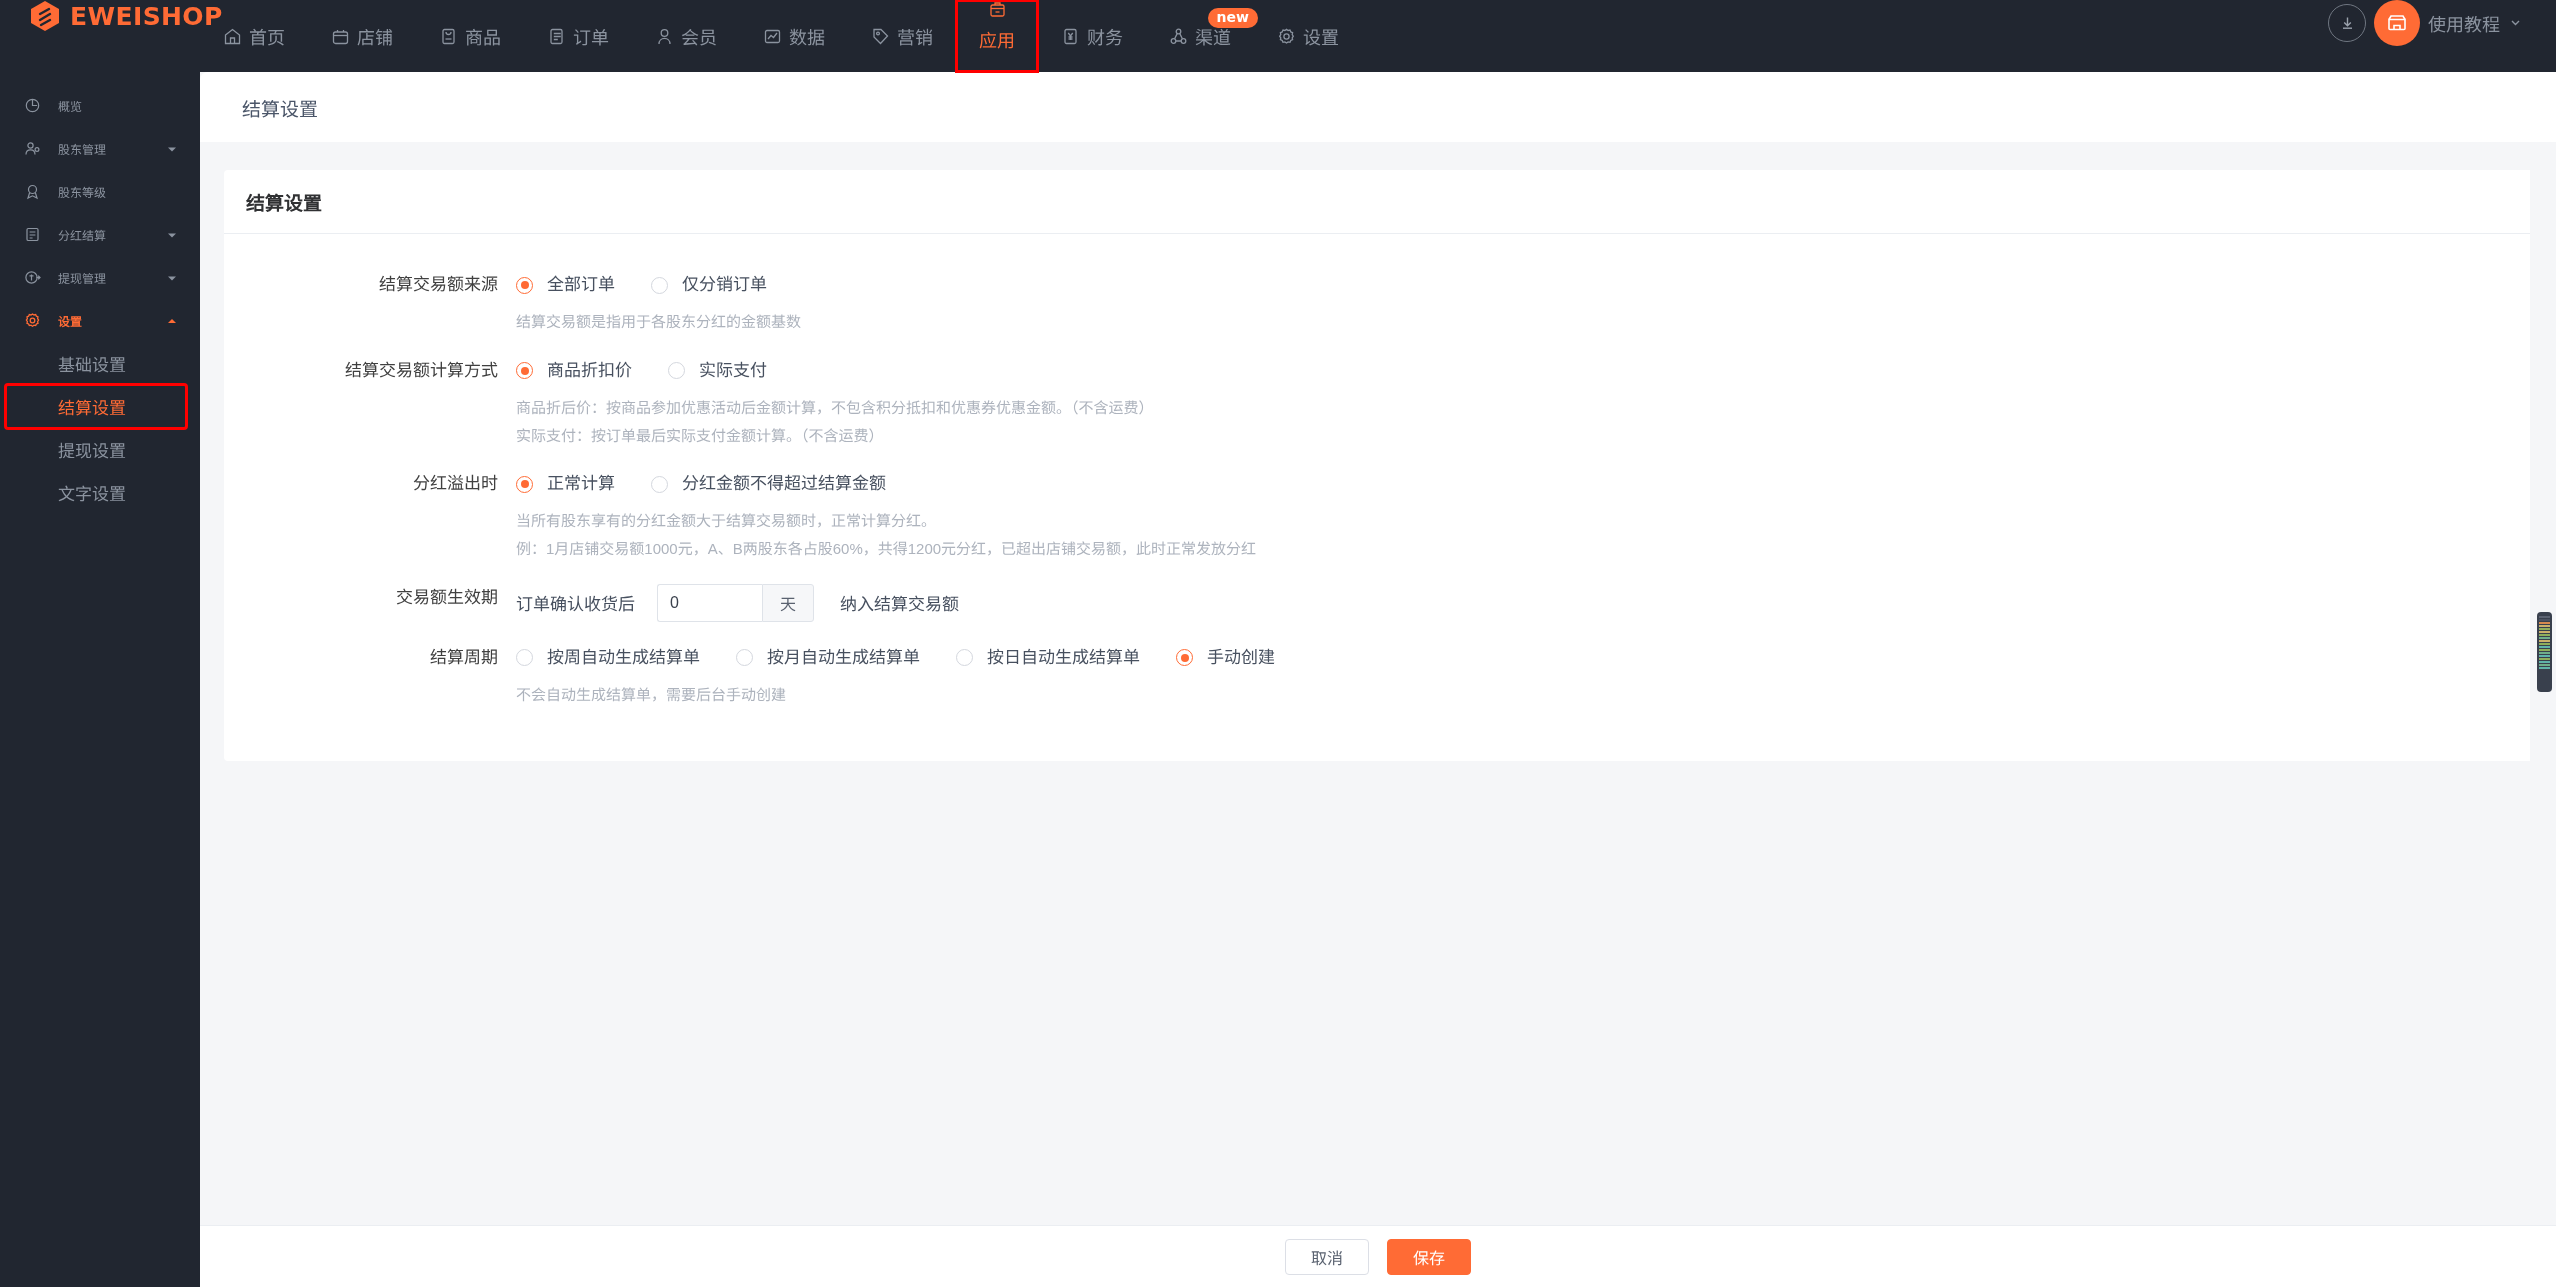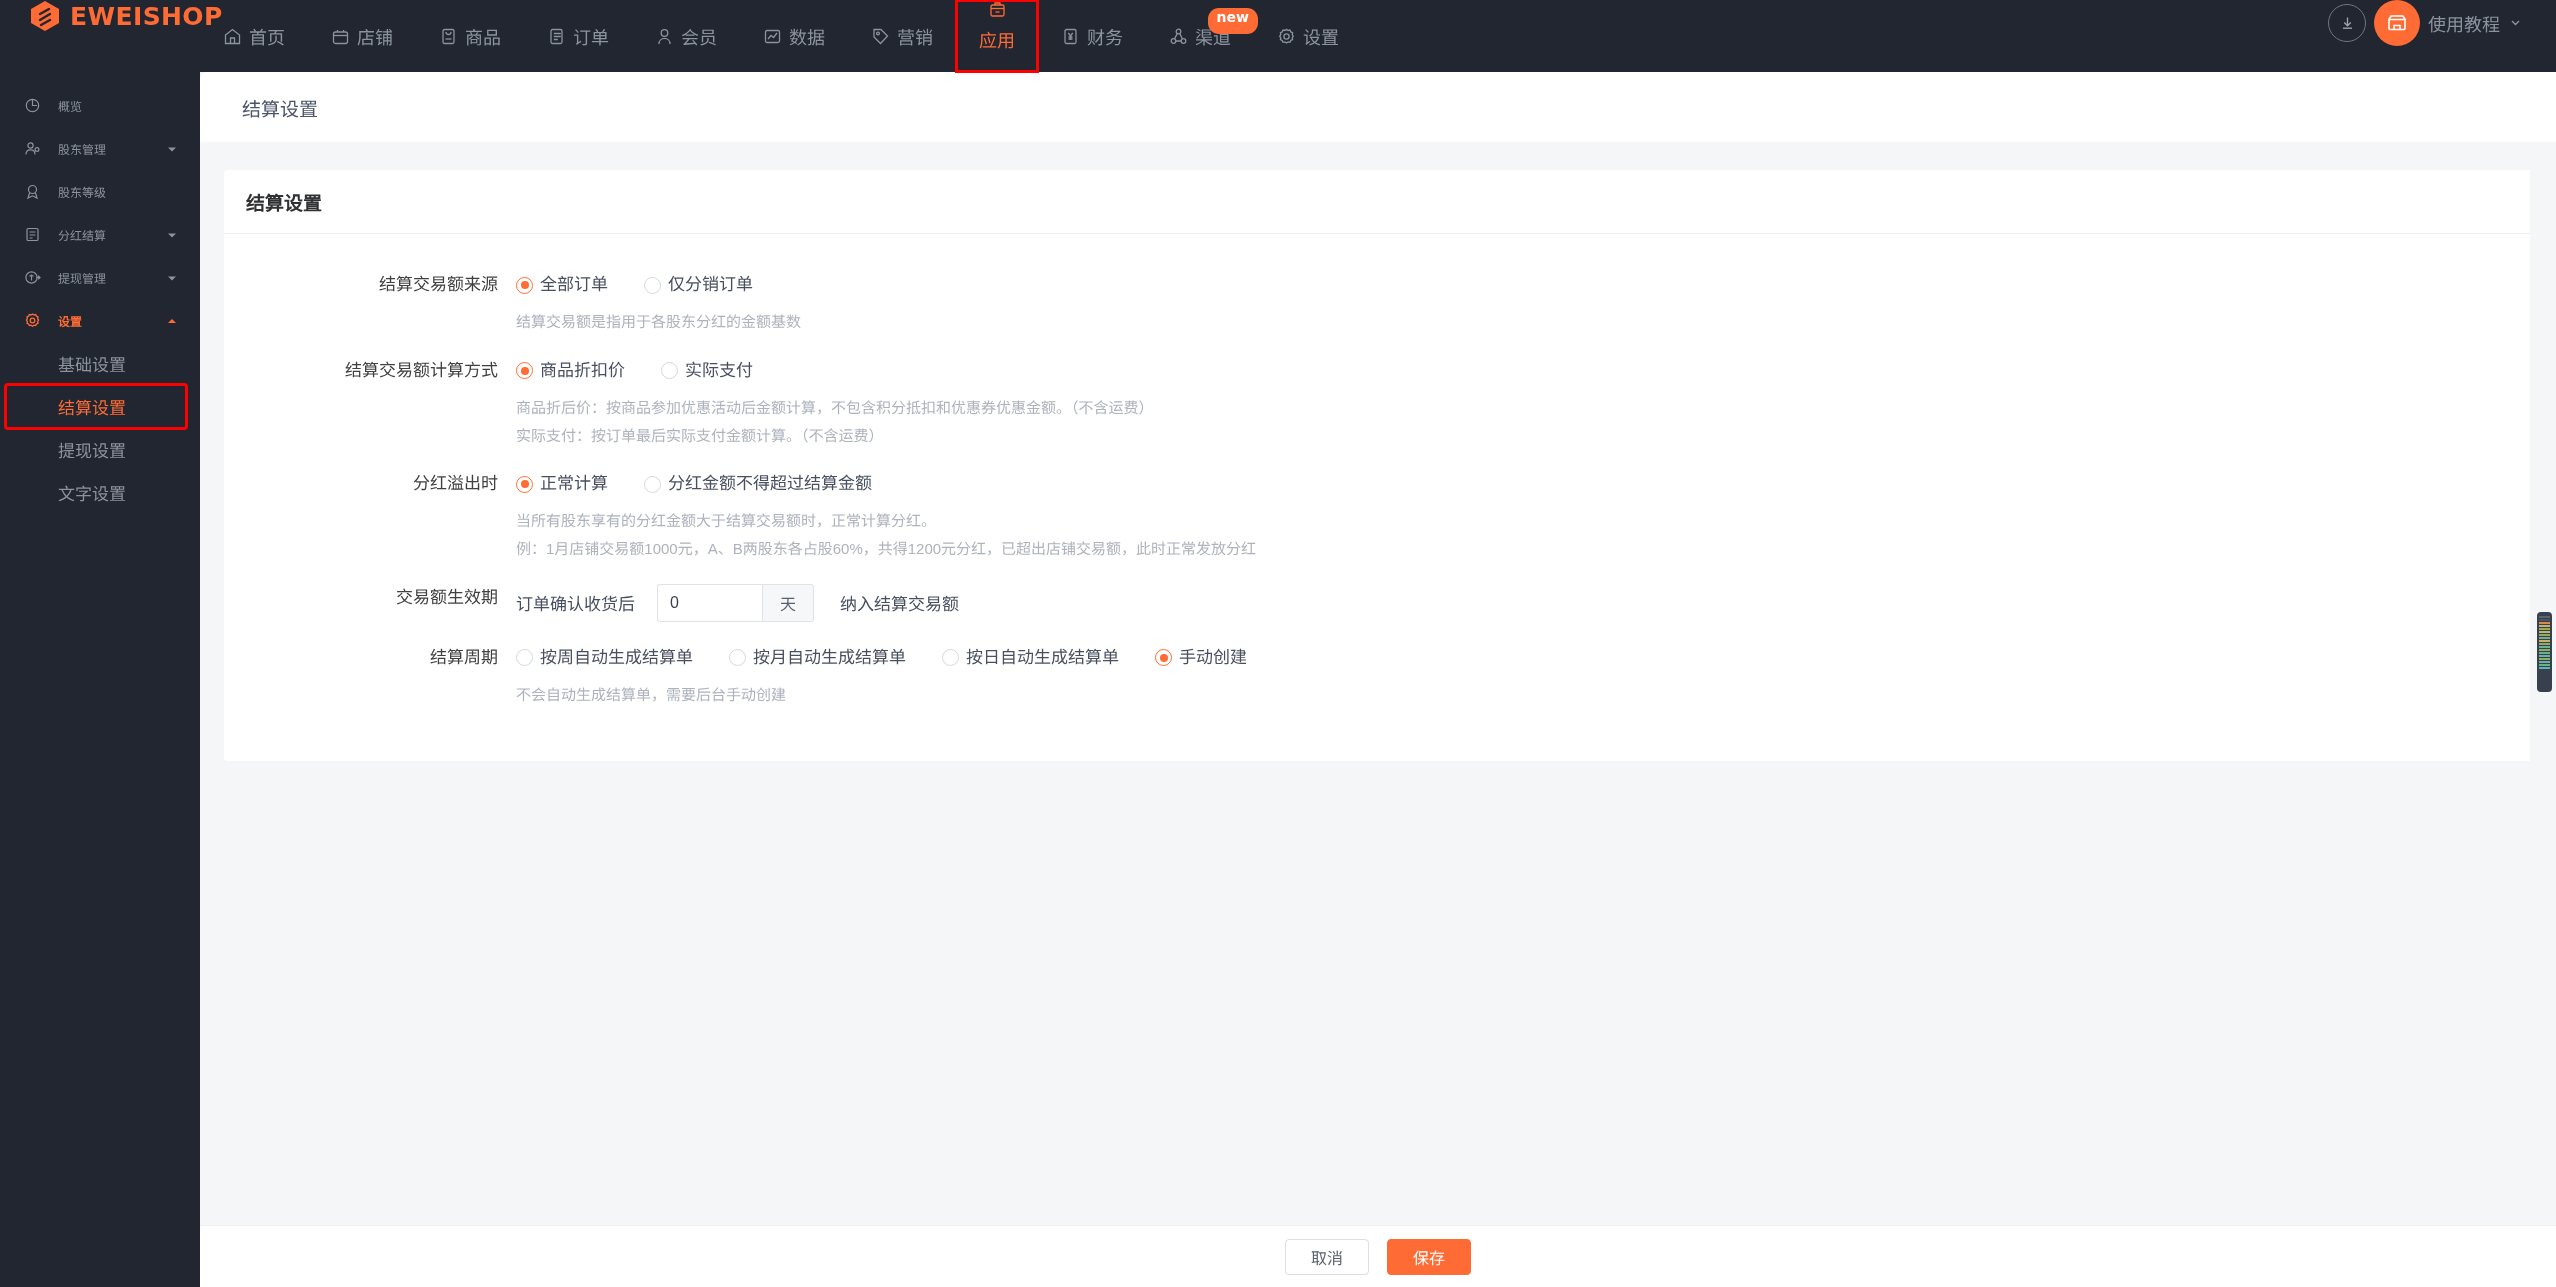--- a/index.html
+++ b/index.html
@@ -59,21 +59,21 @@
     flex-direction: column;
   }
   .new-badge {
     position: absolute;
     top: 8px; right: -4px;
     background: #ff6b35;
     color: #fff;
     font-size: 14px;
     font-weight: 700;
     border-radius: 11px;
-    padding: 2px 9px 9px;
+    padding: 2px 9px 3px;
     line-height: 1.1;
     font-family: "DejaVu Sans", sans-serif;
   }
 
   .topbar-right {
     display: flex; align-items: center; gap: 8px;
     padding-right: 34px;
     margin-left: auto;
   }
   .dl-icon {
@@ -188,21 +188,21 @@
     text-align: right;
     padding-right: 18px;
     color: #404040;
     font-size: 17px;
     line-height: 28px;
   }
   .form-ctrl { flex: 1; min-width: 0; }
 
   .radio-line { display: flex; align-items: center; gap: 0px; flex-wrap: wrap; }
   .radio {
-    display: flex; align-items: center; gap: 7px;
+    display: flex; align-items: center; gap: 14px;
     margin-right: 36px;
     cursor: pointer;
     font-size: 17px;
     color: #47505f;
     line-height: 28px;
   }
   .radio .dot {
     width: 17px; height: 17px;
     border-radius: 50%;
     border: 1.5px solid #d4d7de;

